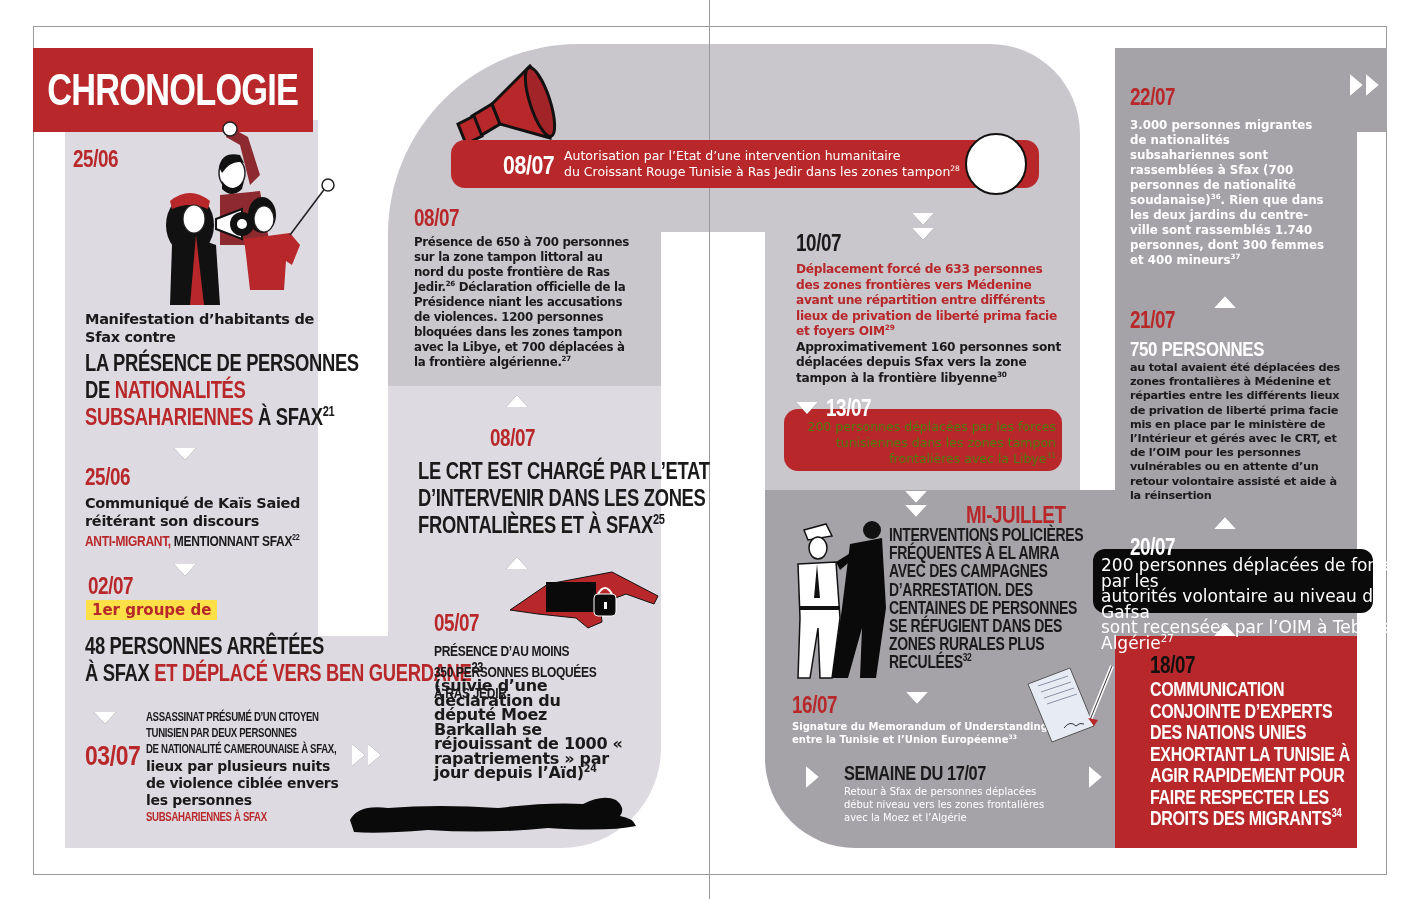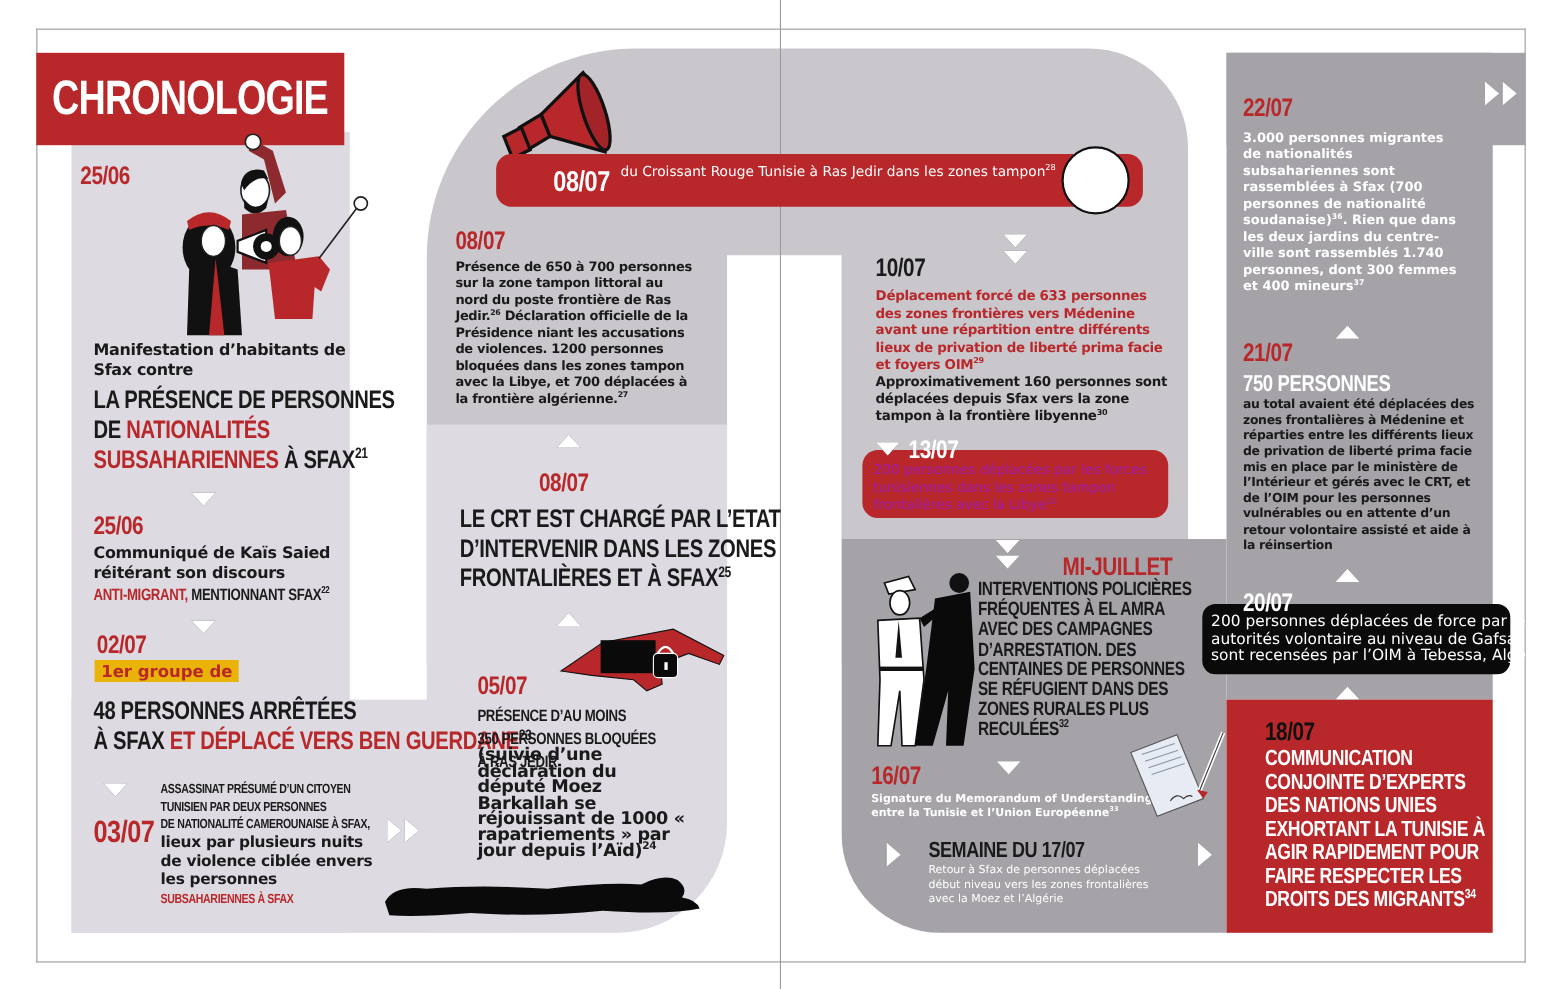--- a/index.html
+++ b/index.html
@@ -100,21 +100,21 @@
 
 <div class="abs tri-down" style="left:174px;top:448px;"></div>
 
 <div class="abs date red" style="left:85px;top:464px;">25/06</div>
 <div class="abs body-bold" style="left:85px;top:494px;width:230px;font-size:14.5px;line-height:18px;">Communiqué de Kaïs Saied réitérant son discours</div>
 <div class="abs caps" style="left:85px;top:532px;font-size:15px;"><span class="red">ANTI-MIGRANT,</span><span> MENTIONNANT SFAX</span><sup>22</sup></div>
 
 <div class="abs tri-down" style="left:174px;top:564px;"></div>
 
 <div class="abs date red" style="left:88px;top:573px;">02/07</div>
-<div class="abs" style="left:86px;top:600px;background:#eab308;padding:1px 6px;color:#b8282a;font-weight:bold;font-size:15px;">1er groupe de</div>
+<div class="abs" style="left:86px;top:600px;background:#fde047;padding:1px 6px;color:#b8282a;font-weight:bold;font-size:15px;">1er groupe de</div>
 <div class="abs caps" style="left:85px;top:633px;font-size:23px;line-height:27px;">
   <div>48 PERSONNES ARRÊTÉES</div>
   <div><span>À SFAX </span><span class="red">ET DÉPLACÉ VERS BEN GUERDANE</span><sup>23</sup></div>
 </div>
 
 <div class="abs tri-down" style="left:94px;top:712px;"></div>
 <div class="abs date red" style="left:85px;top:740px;font-size:28px;">03/07</div>
 <div class="abs caps" style="left:146px;top:709px;font-size:12px;line-height:16px;">
   <div>ASSASSINAT PRÉSUMÉ D’UN CITOYEN</div>
   <div>TUNISIEN PAR DEUX PERSONNES</div>
@@ -133,20 +133,21 @@
   <path d="M24 58 L44 46 L52 66 L32 78 Z" fill="#b8282a" stroke="#111" stroke-width="3"></path>
   <path d="M10 66 L26 58 L34 78 L18 86 Z" fill="#b8282a" stroke="#111" stroke-width="3"></path>
   <path d="M22 86 L26 104 L34 102 L30 84" fill="#fff" stroke="#111" stroke-width="3"></path>
   <path d="M44 46 L82 8 Q100 30 102 80 L52 66 Z" fill="#b8282a" stroke="#111" stroke-width="3"></path>
   <ellipse cx="92" cy="44" rx="10" ry="36" transform="rotate(-18 92 44)" fill="#a22428" stroke="#111" stroke-width="3"></ellipse>
 </svg>
 
 <div class="pill-red" style="left:451px;top:140px;width:588px;height:48px;"></div>
 <div class="abs date white" style="left:503px;top:150px;font-size:26px;">08/07</div>
 <div class="abs" style="left:564px;top:148px;color:#fff;font-size:12.5px;line-height:16px;">
+  <div>Autorisation par l’Etat d’une intervention humanitaire</div>
   <div><span>du Croissant Rouge Tunisie à Ras Jedir dans les zones tampon</span><sup>28</sup></div>
 </div>
 <svg class="abs" style="left:964px;top:132px;" width="64" height="64" viewBox="0 0 64 64">
   <circle cx="32" cy="32" r="30" fill="#fff" stroke="#111" stroke-width="2"></circle>
   <path d="M26 10 A22 22 0 1 1 26 54 A18 18 0 1 0 26 10 Z" fill="#b8282a"></path>
 </svg>
 
 <div class="abs date red" style="left:414px;top:205px;">08/07</div>
 <div class="abs body-bold" style="left:414px;top:235px;width:220px;font-size:11.8px;line-height:15px;"><span>Présence de 650 à 700 personnes sur la zone tampon littoral au nord du poste frontière de Ras Jedir.</span><sup>26</sup><span> Déclaration officielle de la Présidence niant les accusations de violences. 1200 personnes bloquées dans les zones tampon avec la Libye, et 700 déplacées à la frontière algérienne.</span><sup>27</sup></div>
 
@@ -178,21 +179,21 @@
 <div class="abs body-bold" style="left:434px;top:679px;width:190px;font-size:16px;line-height:14.5px;"><span>(suivie d’une déclaration du député Moez Barkallah se réjouissant de 1000 « rapatriements » par jour depuis l’Aïd)</span><sup>24</sup></div>
 
 <div class="abs tri-down" style="left:912px;top:213px;"></div>
 <div class="abs tri-down" style="left:912px;top:228px;"></div>
 <div class="abs date" style="left:796px;top:230px;">10/07</div>
 <div class="abs body-bold" style="left:796px;top:262px;width:265px;font-size:12.2px;line-height:15.5px;"><span class="red">Déplacement forcé de 633 personnes des zones frontières vers Médenine avant une répartition entre différents lieux de privation de liberté prima facie et foyers OIM</span><sup class="red">29</sup><br><span>Approximativement 160 personnes sont déplacées depuis Sfax vers la zone tampon à la frontière libyenne</span><sup>30</sup></div>
 
 <div class="pill-red" style="left:784px;top:409px;width:278px;height:62px;"></div>
 <div class="abs tri-down" style="left:796px;top:402px;"></div>
 <div class="abs date white" style="left:826px;top:395px;">13/07</div>
-<div class="abs" style="left:794px;top:419px;width:262px;color:#a21caf;font-size:12.5px;line-height:16px;"><span>200 personnes déplacées par les forces tunisiennes dans les zones tampon frontalières avec la Libye</span><sup>31</sup></div>
+<div class="abs" style="left:794px;top:419px;width:262px;color:#4d7c0f;font-size:12.5px;line-height:16px;text-align:right;"><span>200 personnes déplacées par les forces tunisiennes dans les zones tampon frontalières avec la Libye</span><sup>31</sup></div>
 
 <div class="abs tri-down" style="left:905px;top:491px;"></div>
 <div class="abs tri-down" style="left:905px;top:505px;"></div>
 <div class="abs date red" style="left:966px;top:502px;">MI-JUILLET</div>
 
 <svg class="abs" style="left:790px;top:518px;" width="100" height="168" viewBox="0 0 100 168">
   <path d="M14 12 L36 6 L42 18 L18 22 Z" fill="#fff" stroke="#111" stroke-width="1.5"></path>
   <ellipse cx="28" cy="30" rx="9" ry="11" fill="#fff" stroke="#111" stroke-width="1.5"></ellipse>
   <path d="M8 46 L46 44 L50 100 L42 160 L30 160 L28 110 L20 160 L8 160 L10 100 Z" fill="#fff" stroke="#111" stroke-width="1.5"></path>
   <path d="M27 46 L30 80 L24 80 Z" fill="#111"></path>
@@ -248,21 +249,21 @@
   <div>DES NATIONS UNIES</div>
   <div>EXHORTANT LA TUNISIE À</div>
   <div>AGIR RAPIDEMENT POUR</div>
   <div>FAIRE RESPECTER LES</div>
   <div><span>DROITS DES MIGRANTS</span><sup>34</sup></div>
 </div>
 
 <div class="abs tri-up" style="left:1214px;top:624px;"></div>
 <div class="pill-black" style="left:1093px;top:549px;width:280px;height:64px;"></div>
 <div class="abs date white" style="left:1130px;top:534px;">20/07</div>
-<div class="abs" style="left:1101px;top:558px;color:#fff;font-size:14px;line-height:15.5px;">
+<div class="abs" style="left:1101px;top:558px;color:#fff;font-size:17px;line-height:15.5px;">
   <div>200 personnes déplacées de force par les</div>
   <div>autorités volontaire au niveau de Gafsa</div>
   <div><span>sont recensées par l’OIM à Tebessa, Algérie</span><sup>27</sup></div>
 </div>
 
 <div class="abs tri-up" style="left:1214px;top:517px;"></div>
 <div class="abs tri-up" style="left:1214px;top:296px;"></div>
 <div class="abs date red" style="left:1130px;top:307px;">21/07</div>
 <div class="abs caps white" style="left:1130px;top:337px;font-size:21px;">750 PERSONNES</div>
 <div class="abs body-bold" style="left:1130px;top:361px;width:218px;font-size:11.3px;line-height:14.2px;">au total avaient été déplacées des zones frontalières à Médenine et réparties entre les différents lieux de privation de liberté prima facie mis en place par le ministère de l’Intérieur et gérés avec le CRT, et de l’OIM pour les personnes vulnérables ou en attente d’un retour volontaire assisté et aide à la réinsertion</div>

